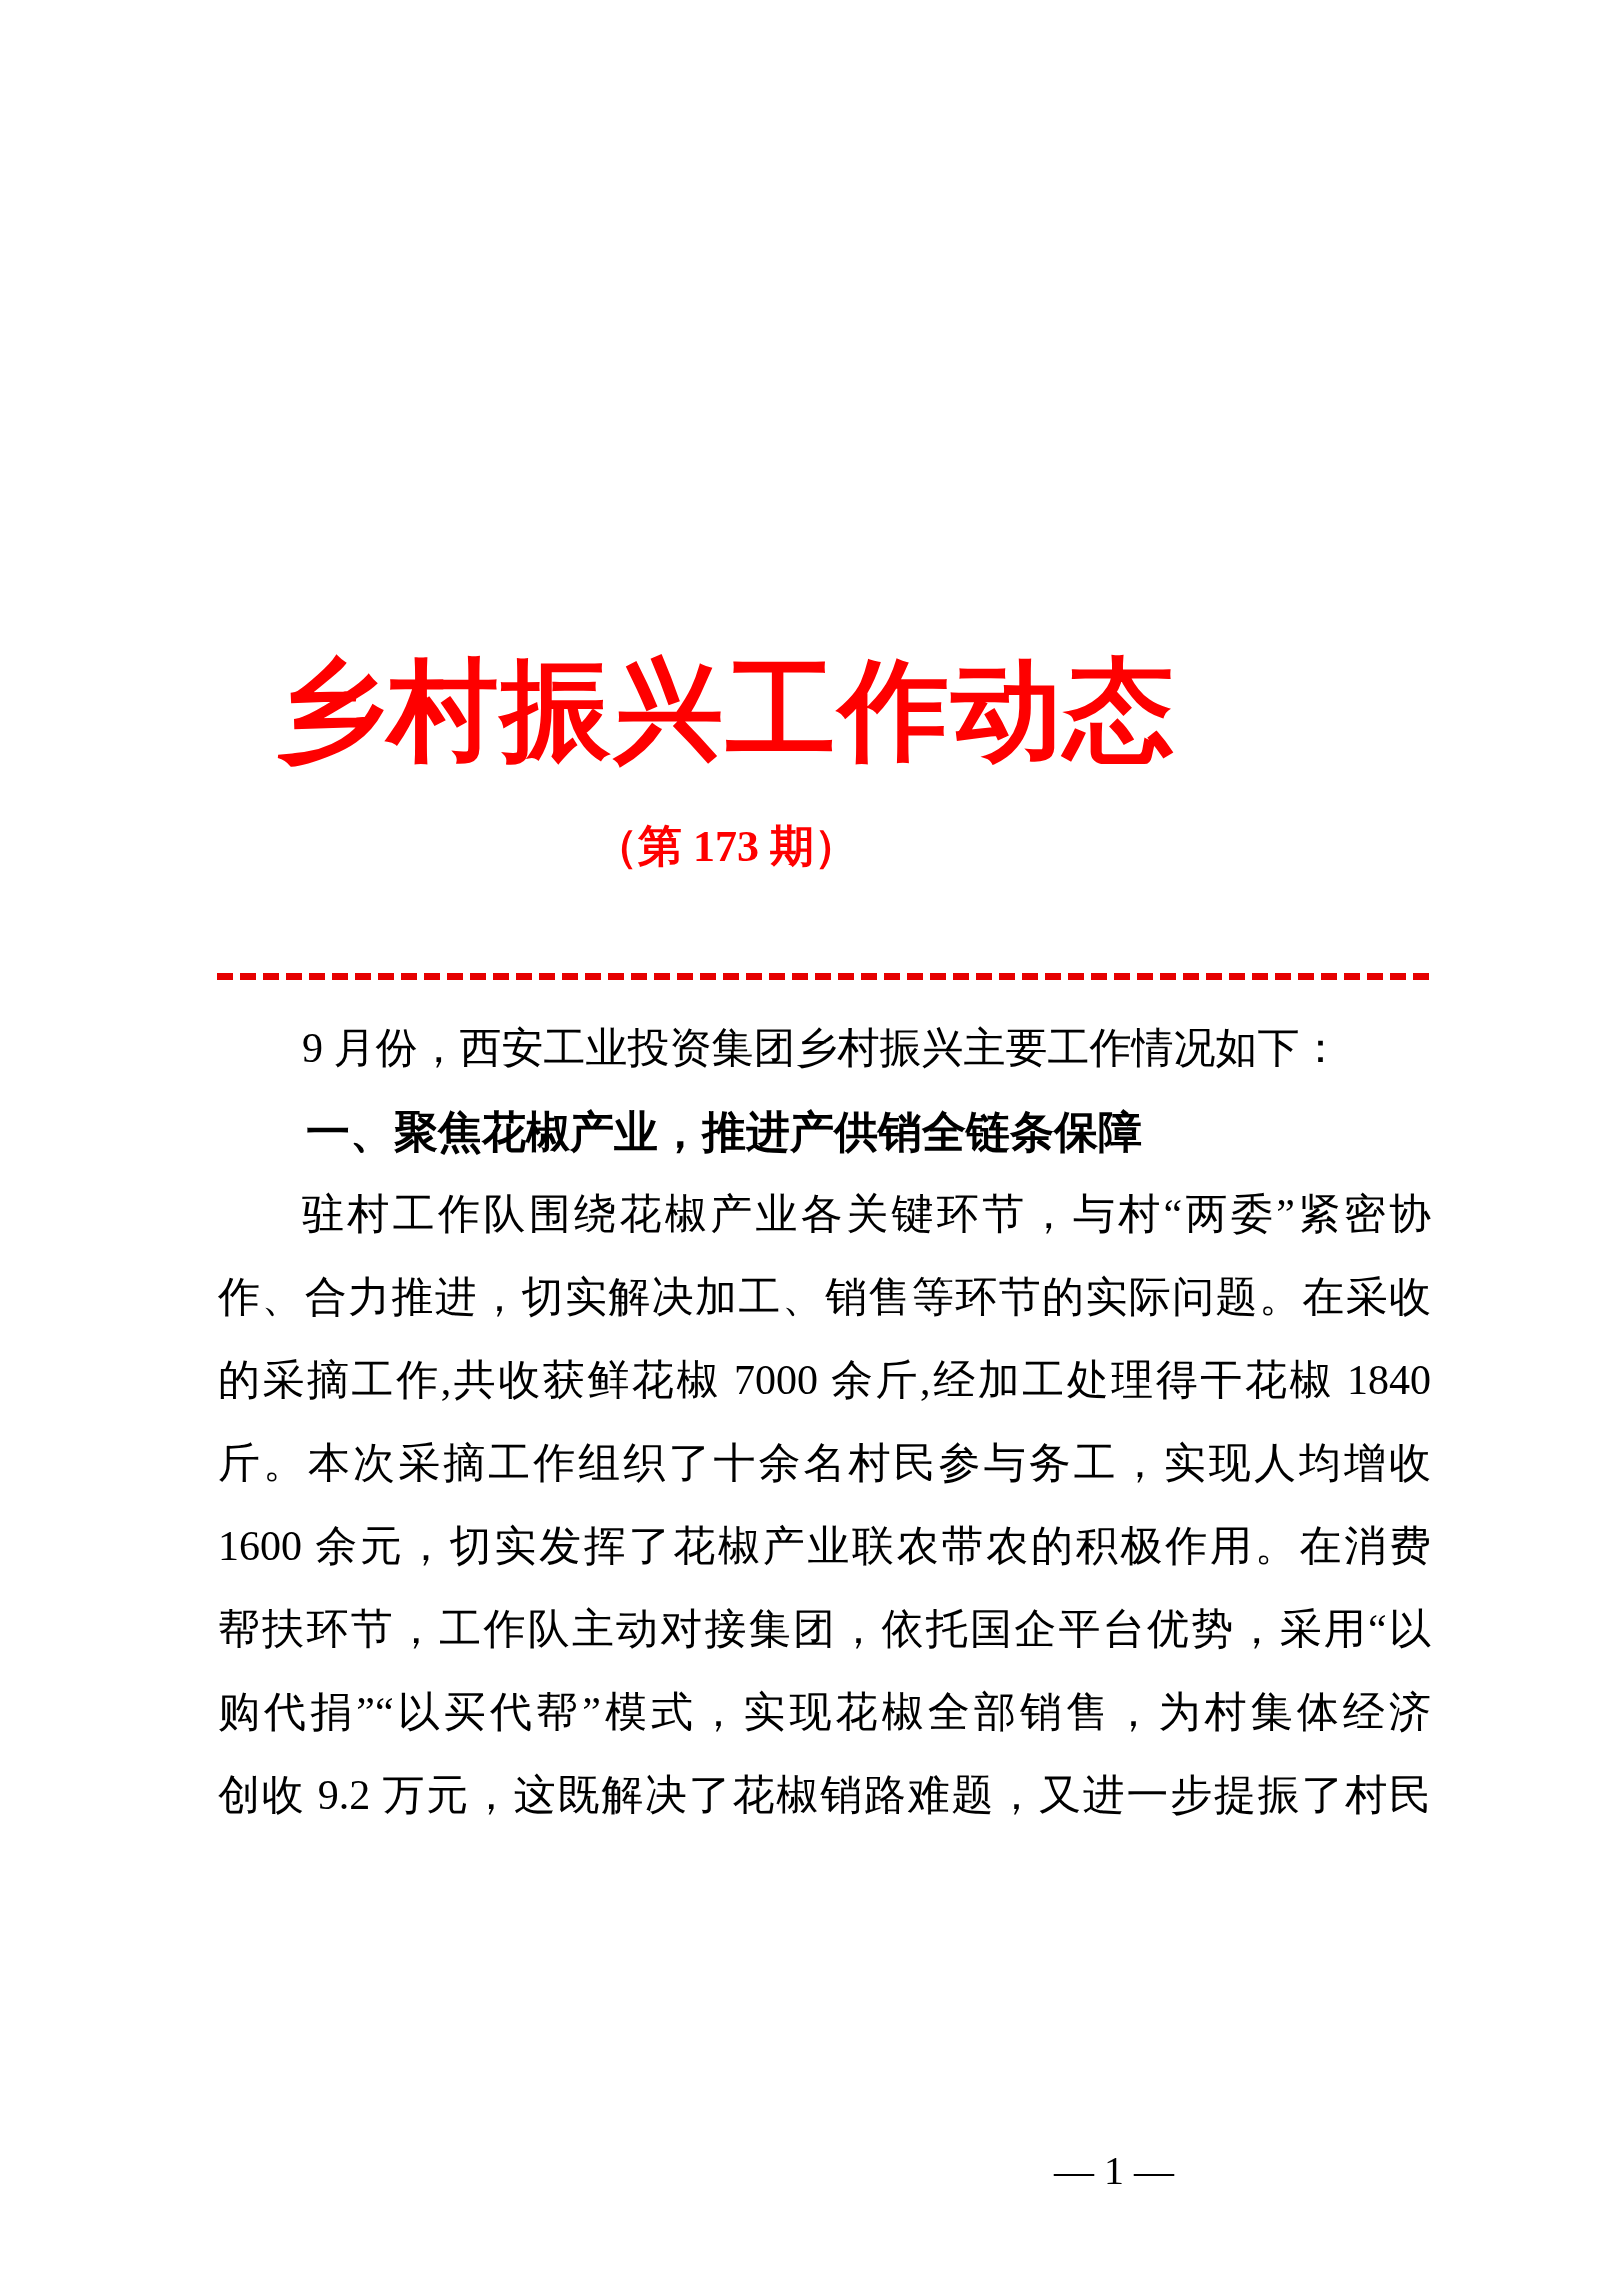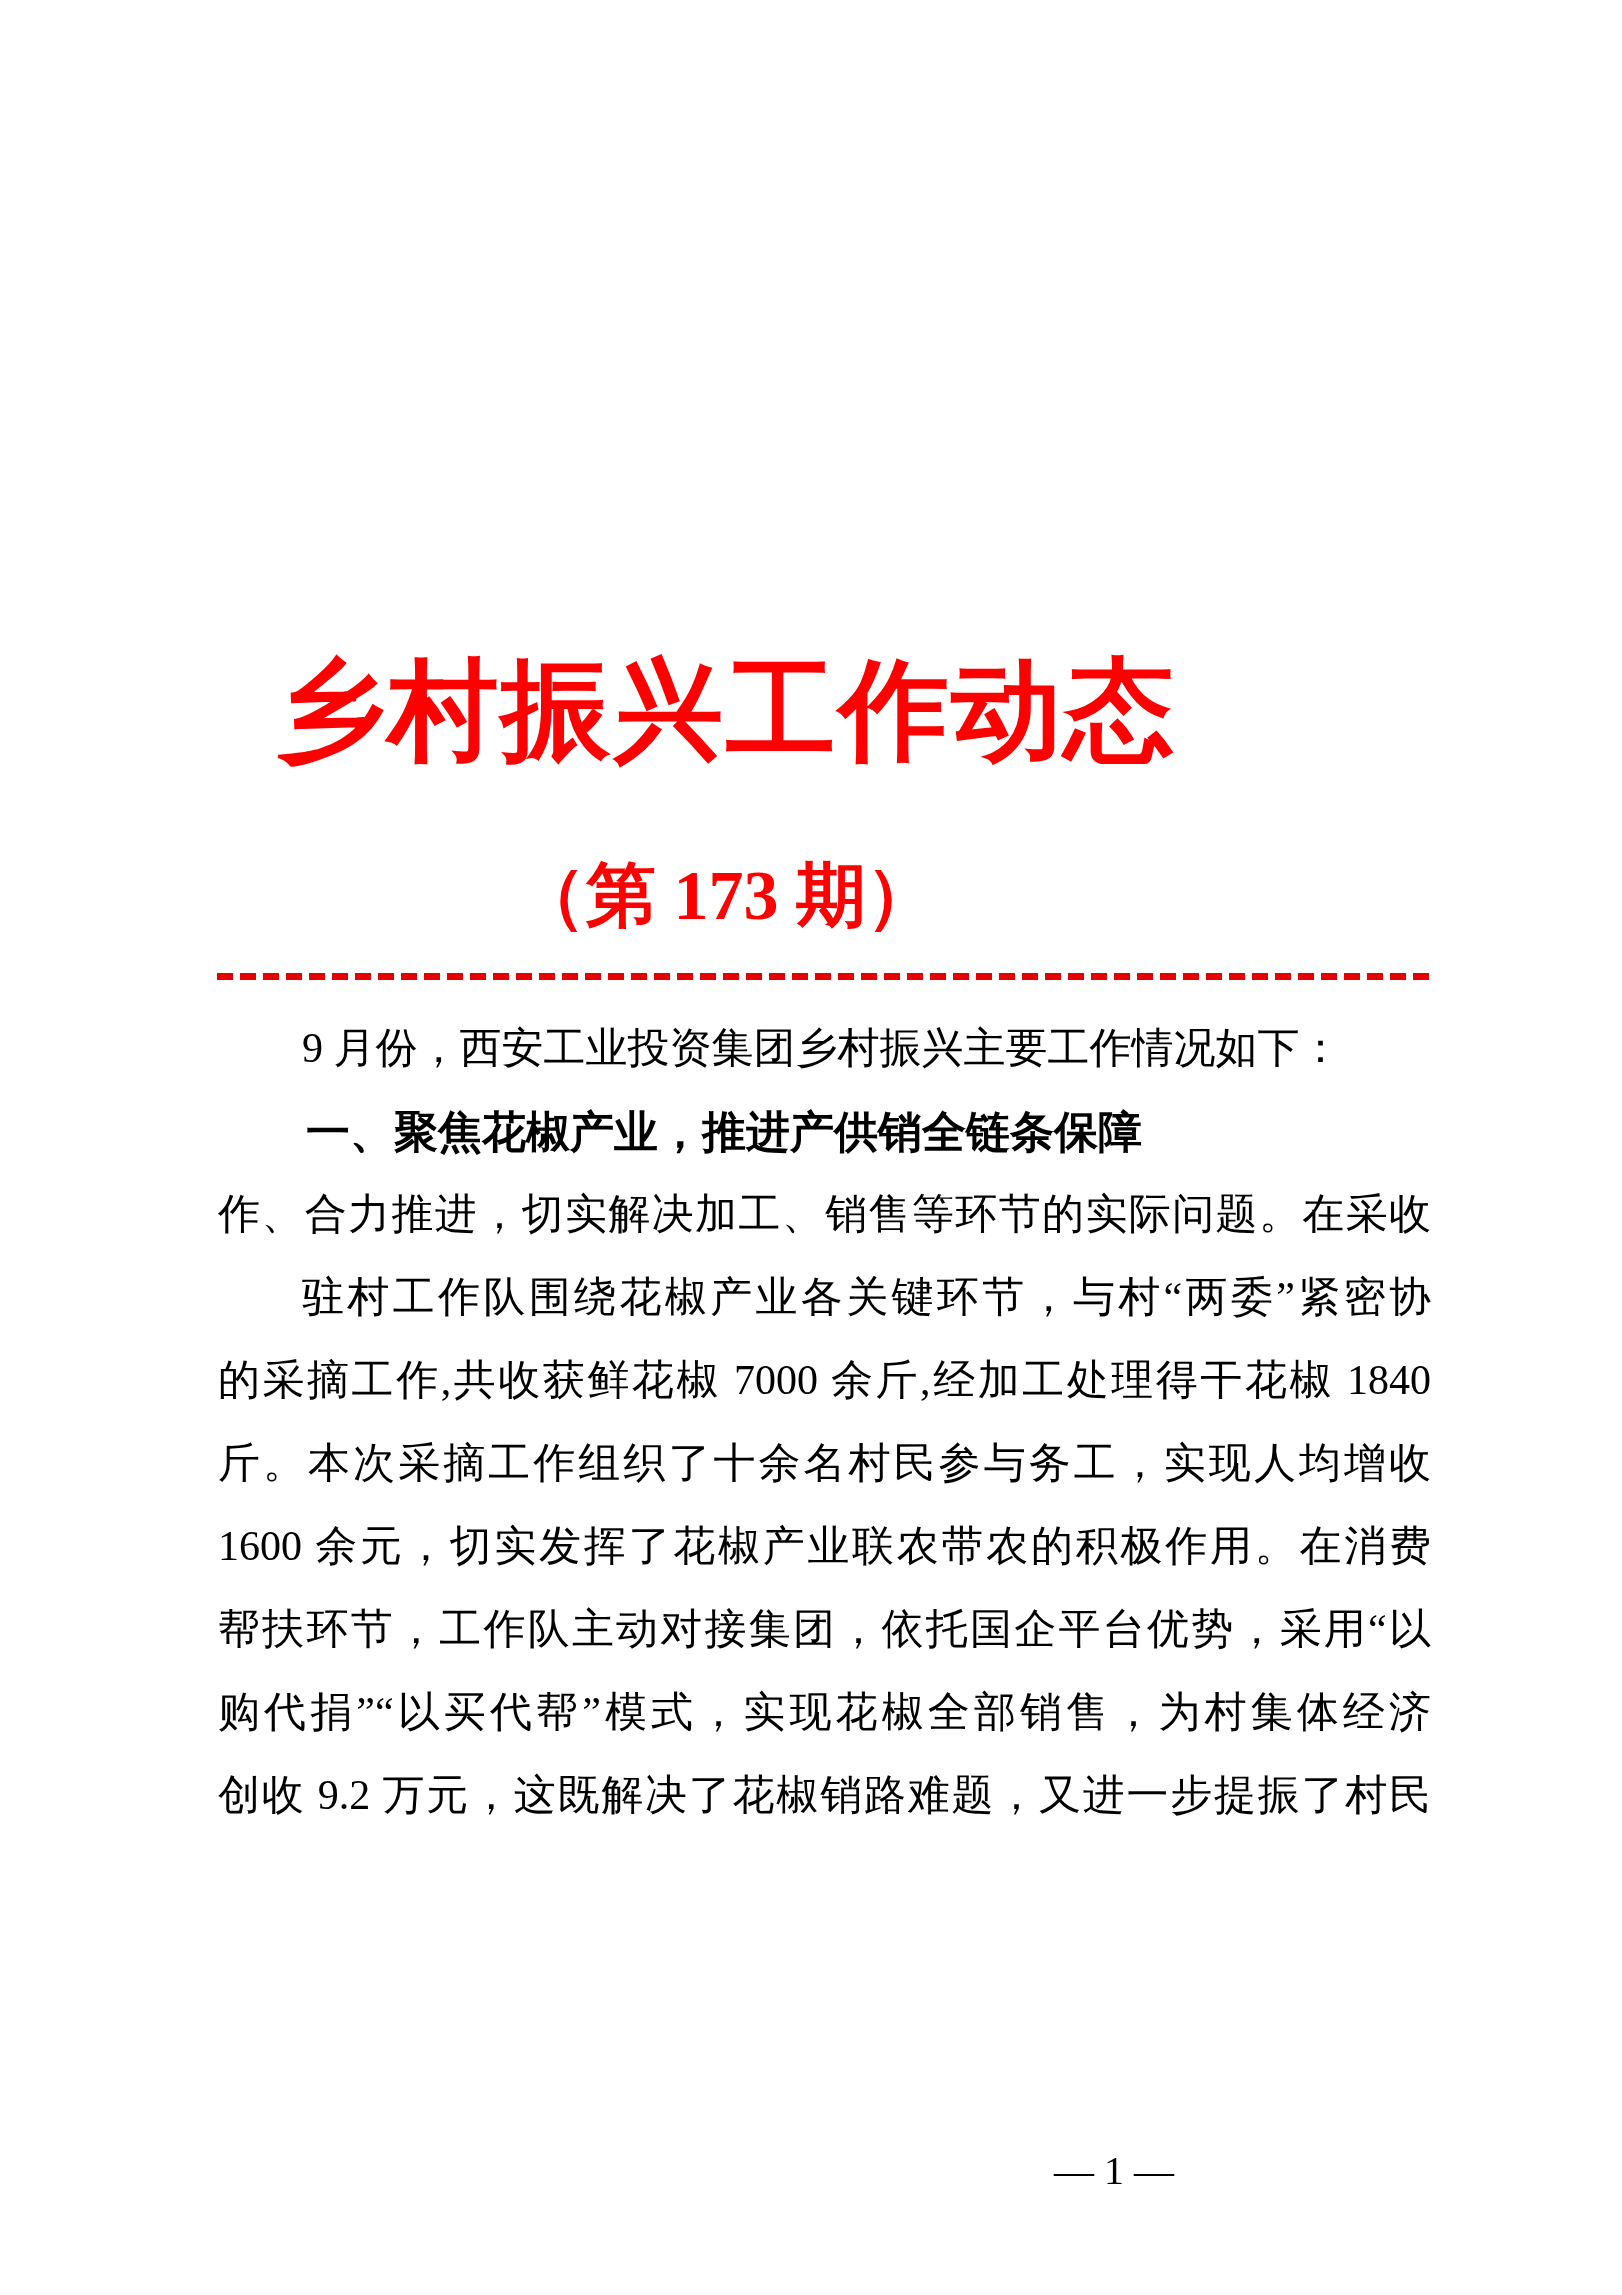--- a/index.html
+++ b/index.html
@@ -27,25 +27,25 @@
     text-align: center;
     font-size: 110px;
     line-height: 1.4;
     font-weight: bold;
     color: var(--accent);
     letter-spacing: 2.7px;
     white-space: nowrap;
   }
   .issue-no {
     position: absolute;
-    top: 843px;
+    top: 814px;
     left: 0;
     width: 100%;
     text-align: center;
-    font-size: 70px;
+    font-size: 44px;
     line-height: 1.5;
     font-weight: bold;
     color: var(--accent);
     white-space: nowrap;
   }
   .red-rule {
     position: absolute;
     top: 973px;
     left: 217px;
     width: 1215px;
@@ -100,22 +100,22 @@
 
   <div class="doc-title">乡村振兴工作动态</div>
 
   <div class="issue-no">（第 173 期）</div>
 
   <div class="red-rule"></div>
 
   <div class="body-text">
     <div class="line indent">9 月份，西安工业投资集团乡村振兴主要工作情况如下：</div>
     <div class="line indent heading">一、聚焦花椒产业，推进产供销全链条保障</div>
+    <div class="line indent just">驻村工作队围绕花椒产业各关键环节，与村“两委”紧密协</div>
     <div class="line just">作、合力推进，切实解决加工、销售等环节的实际问题。在采收</div>
-    <div class="line indent just">驻村工作队围绕花椒产业各关键环节，与村“两委”紧密协</div>
     <div class="line just">的采摘工作,共收获鲜花椒 7000 余斤,经加工处理得干花椒 1840</div>
     <div class="line just">斤。本次采摘工作组织了十余名村民参与务工，实现人均增收</div>
     <div class="line just">1600 余元，切实发挥了花椒产业联农带农的积极作用。在消费</div>
     <div class="line just">帮扶环节，工作队主动对接集团，依托国企平台优势，采用“以</div>
     <div class="line just">购代捐”“以买代帮”模式，实现花椒全部销售，为村集体经济</div>
     <div class="line just">创收 9.2 万元，这既解决了花椒销路难题，又进一步提振了村民</div>
   </div>
 
   <div class="page-number">— 1 —</div>
 

